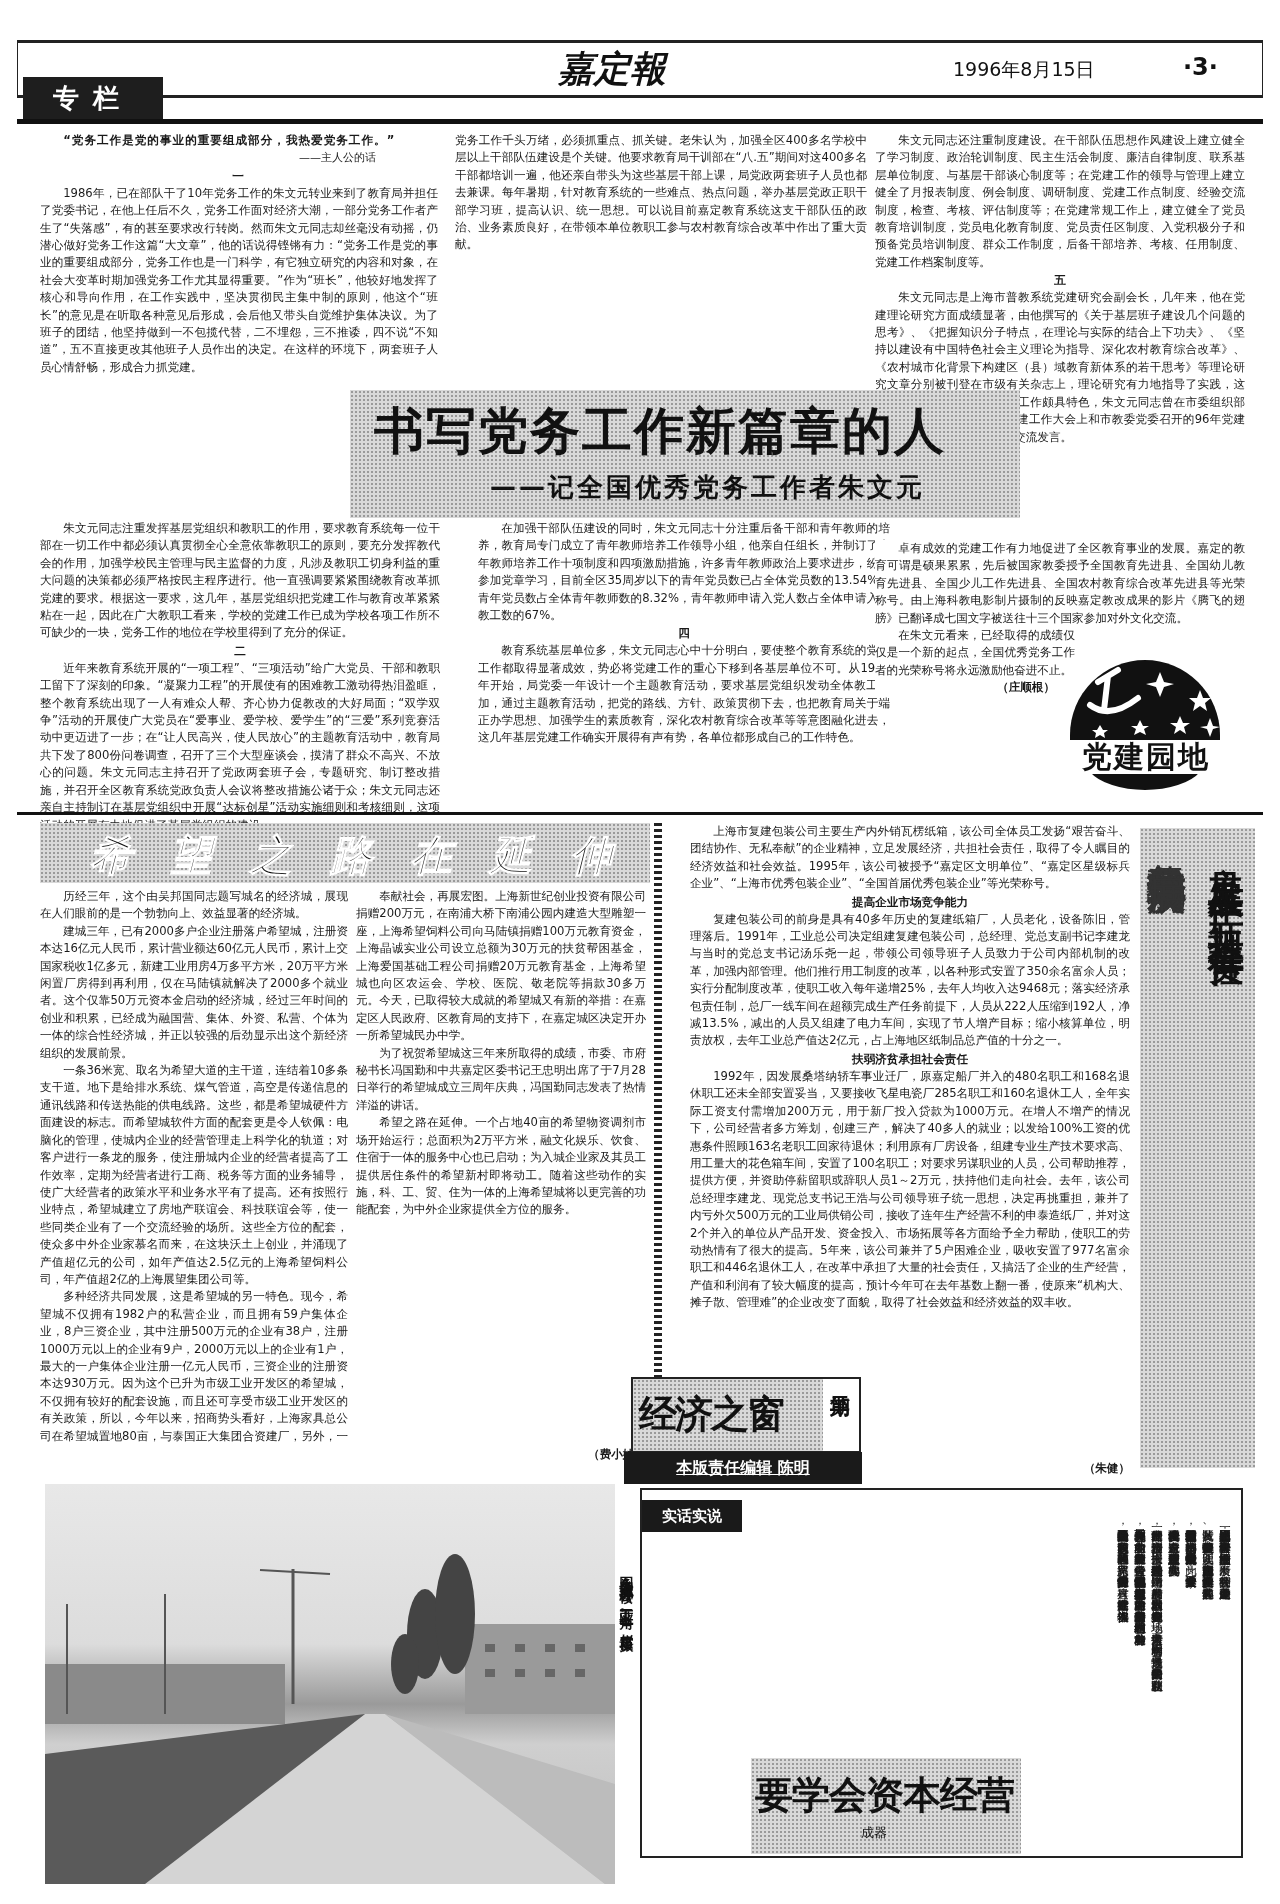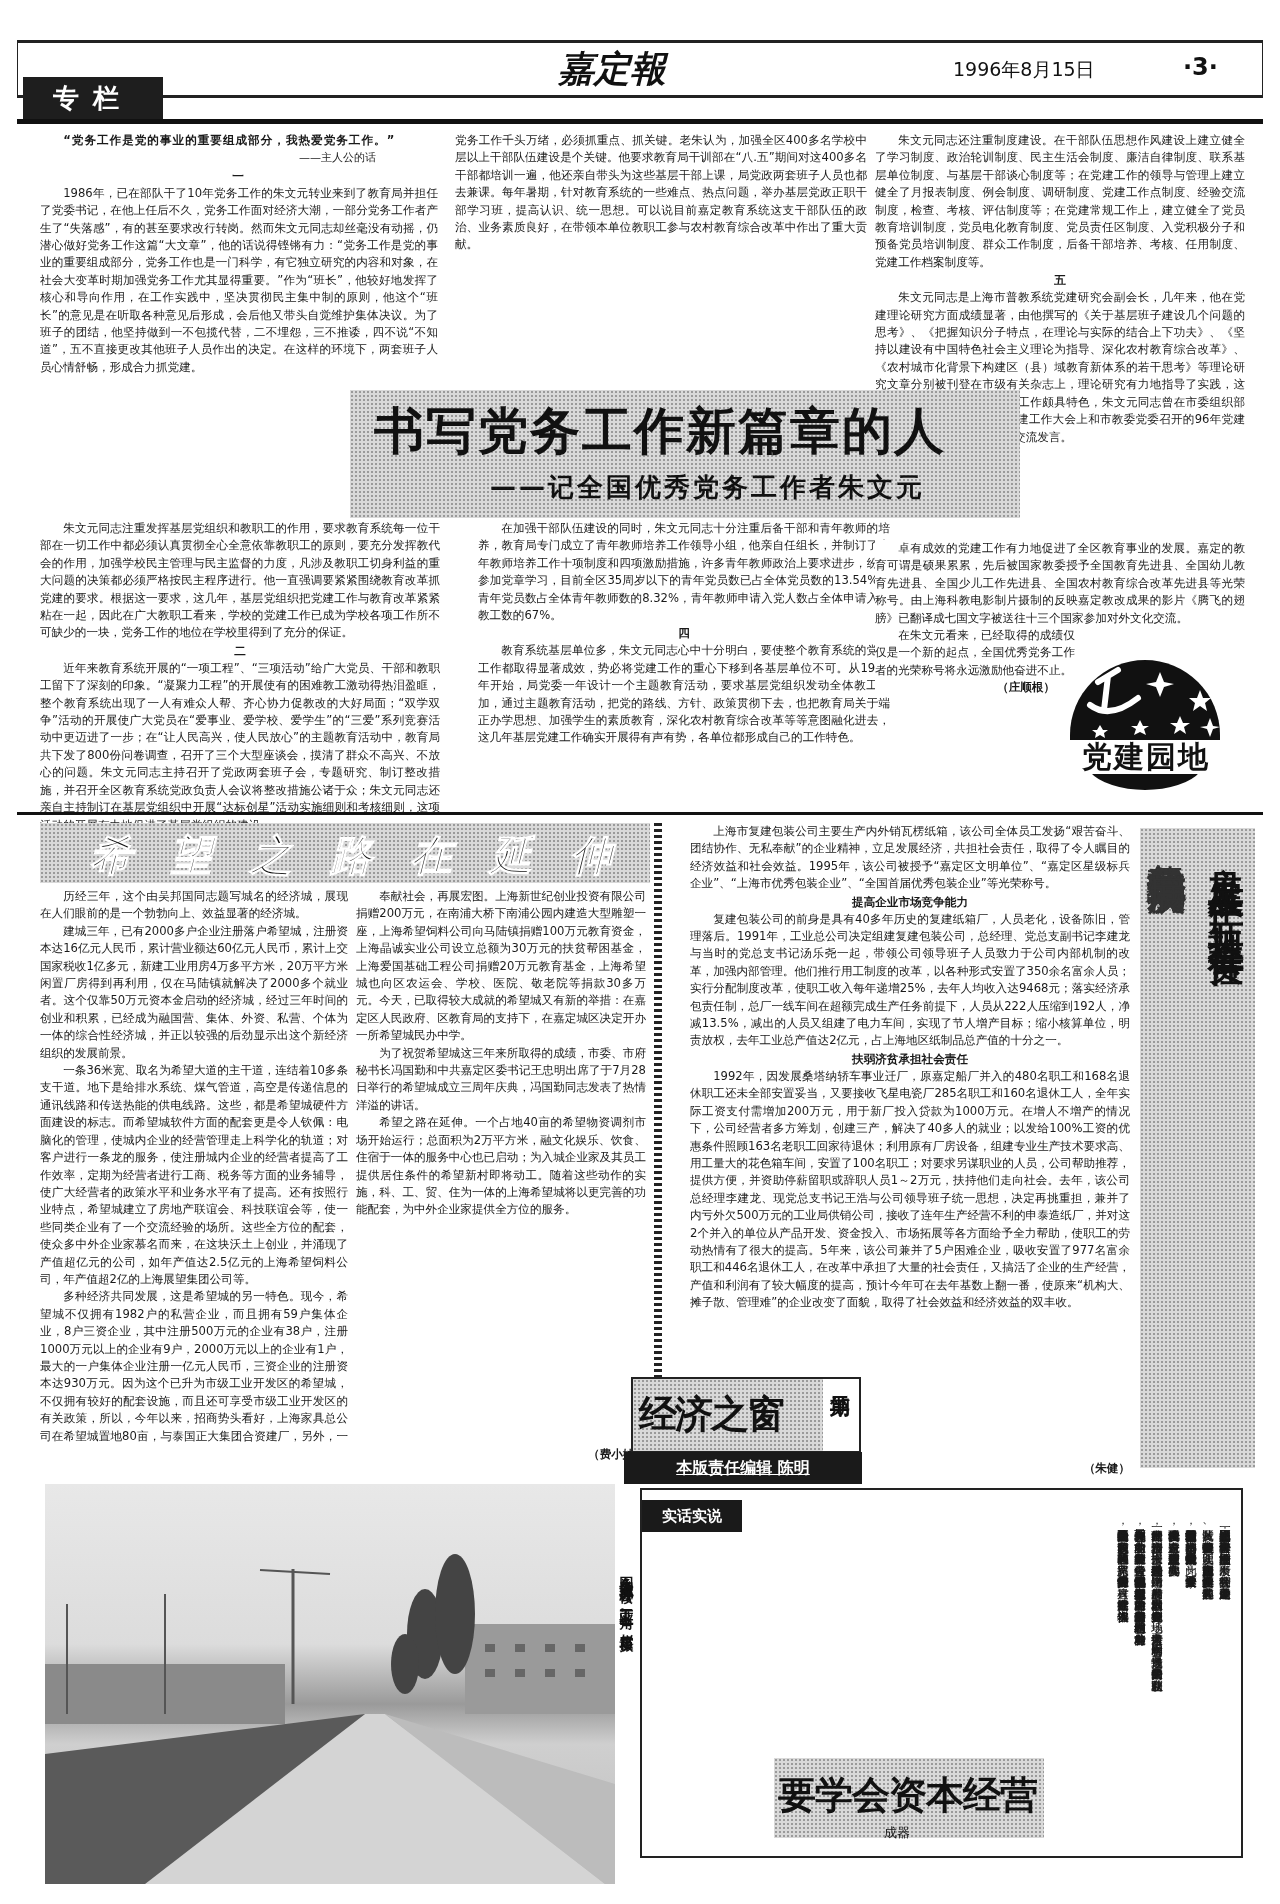--- a/index.html
+++ b/index.html
@@ -169,17 +169,17 @@
   <div style="position:absolute;left:0;top:10px;width:100px;height:32px;background:#1a1a1a;color:#fff;font-size:15px;font-weight:bold;line-height:32px;text-align:center;">实话实说</div>
   <div class="vtext txt" style="position:absolute;right:8px;top:8px;height:350px;width:480px;font-size:11.5px;line-height:17px;overflow:hidden;">
     <p>区委书记王忠明在区委一届八次全会上提出：资产经营公司要真正学会资本经营，按照社会主义市场经济的法则，不断发展、壮大公有制经济，是企业发展的一个重要课题。</p>
     <p>从我区黄渡、戬浜等镇在资本经营中使企业获得新生，实践证明：在当前资产配置逐步市场化的新形势下，企业实现生产经营向资本经营延伸，有其客观的必要性。</p>
     <p>随着市场竞争的日趋激烈和市场领域的不断拓宽，特别是资本市场的出现，迫使企业家不能再仅仅把视角局限于生产经营。为此，企业家更要学会资本经营。</p>
     <p>实现由生产经营向资本经营转化，对企业家自身来说，企业应该从管理思想上进行调整，实现几个方面的转变。</p>
     <p>一是把经营管理的出发点，逐步转移到资产增值，投资回报上来。在过去已经熟悉了的生产经营基础上，围绕适销对路、有发展前景的产品，以追求最大利润为目标，充分挖掘利用企业自身设备、场地、技术等生产要素潜力。同时学会利用资本，通过市场要寻找、吸纳所需要的生产要素，以获取企业利益。</p>
     <p>二要充分利用现有环境和条件，着力于企业功能的开发，有效释放企业多种盈利能量。每一位企业经营者，都应充分认识十几年改革所形成的现有市场体制条件，切实树立起资本金概念和所有者权益概念，并进而着力于企业功能的开发。特别要从市场发展趋势和自身条件出发，及时调整内在组织结构，努力培养各种开发功能。</p>
     <p>三是企业经营者要不断提高自己的战略眼光，既要有较高的超前意识，又要有较强的风险胆略。要拓宽思路，尽快掌握各种有效的资产经营方式。只有这样，才能有效搞活资金存量，实现资本保值增值。</p>
   </div>
-  <div class="screen" style="position:absolute;left:132px;top:268px;width:270px;height:80px;">
+  <div class="screen" style="position:absolute;left:109px;top:268px;width:270px;height:96px;">
     <div style="position:absolute;left:4px;top:12px;font-size:38px;font-weight:bold;color:#111;letter-spacing:-1px;">要学会资本经营</div>
     <div style="position:absolute;left:110px;top:66px;font-size:13px;">成器</div>
   </div>
 </div>
 
 </body></html>

